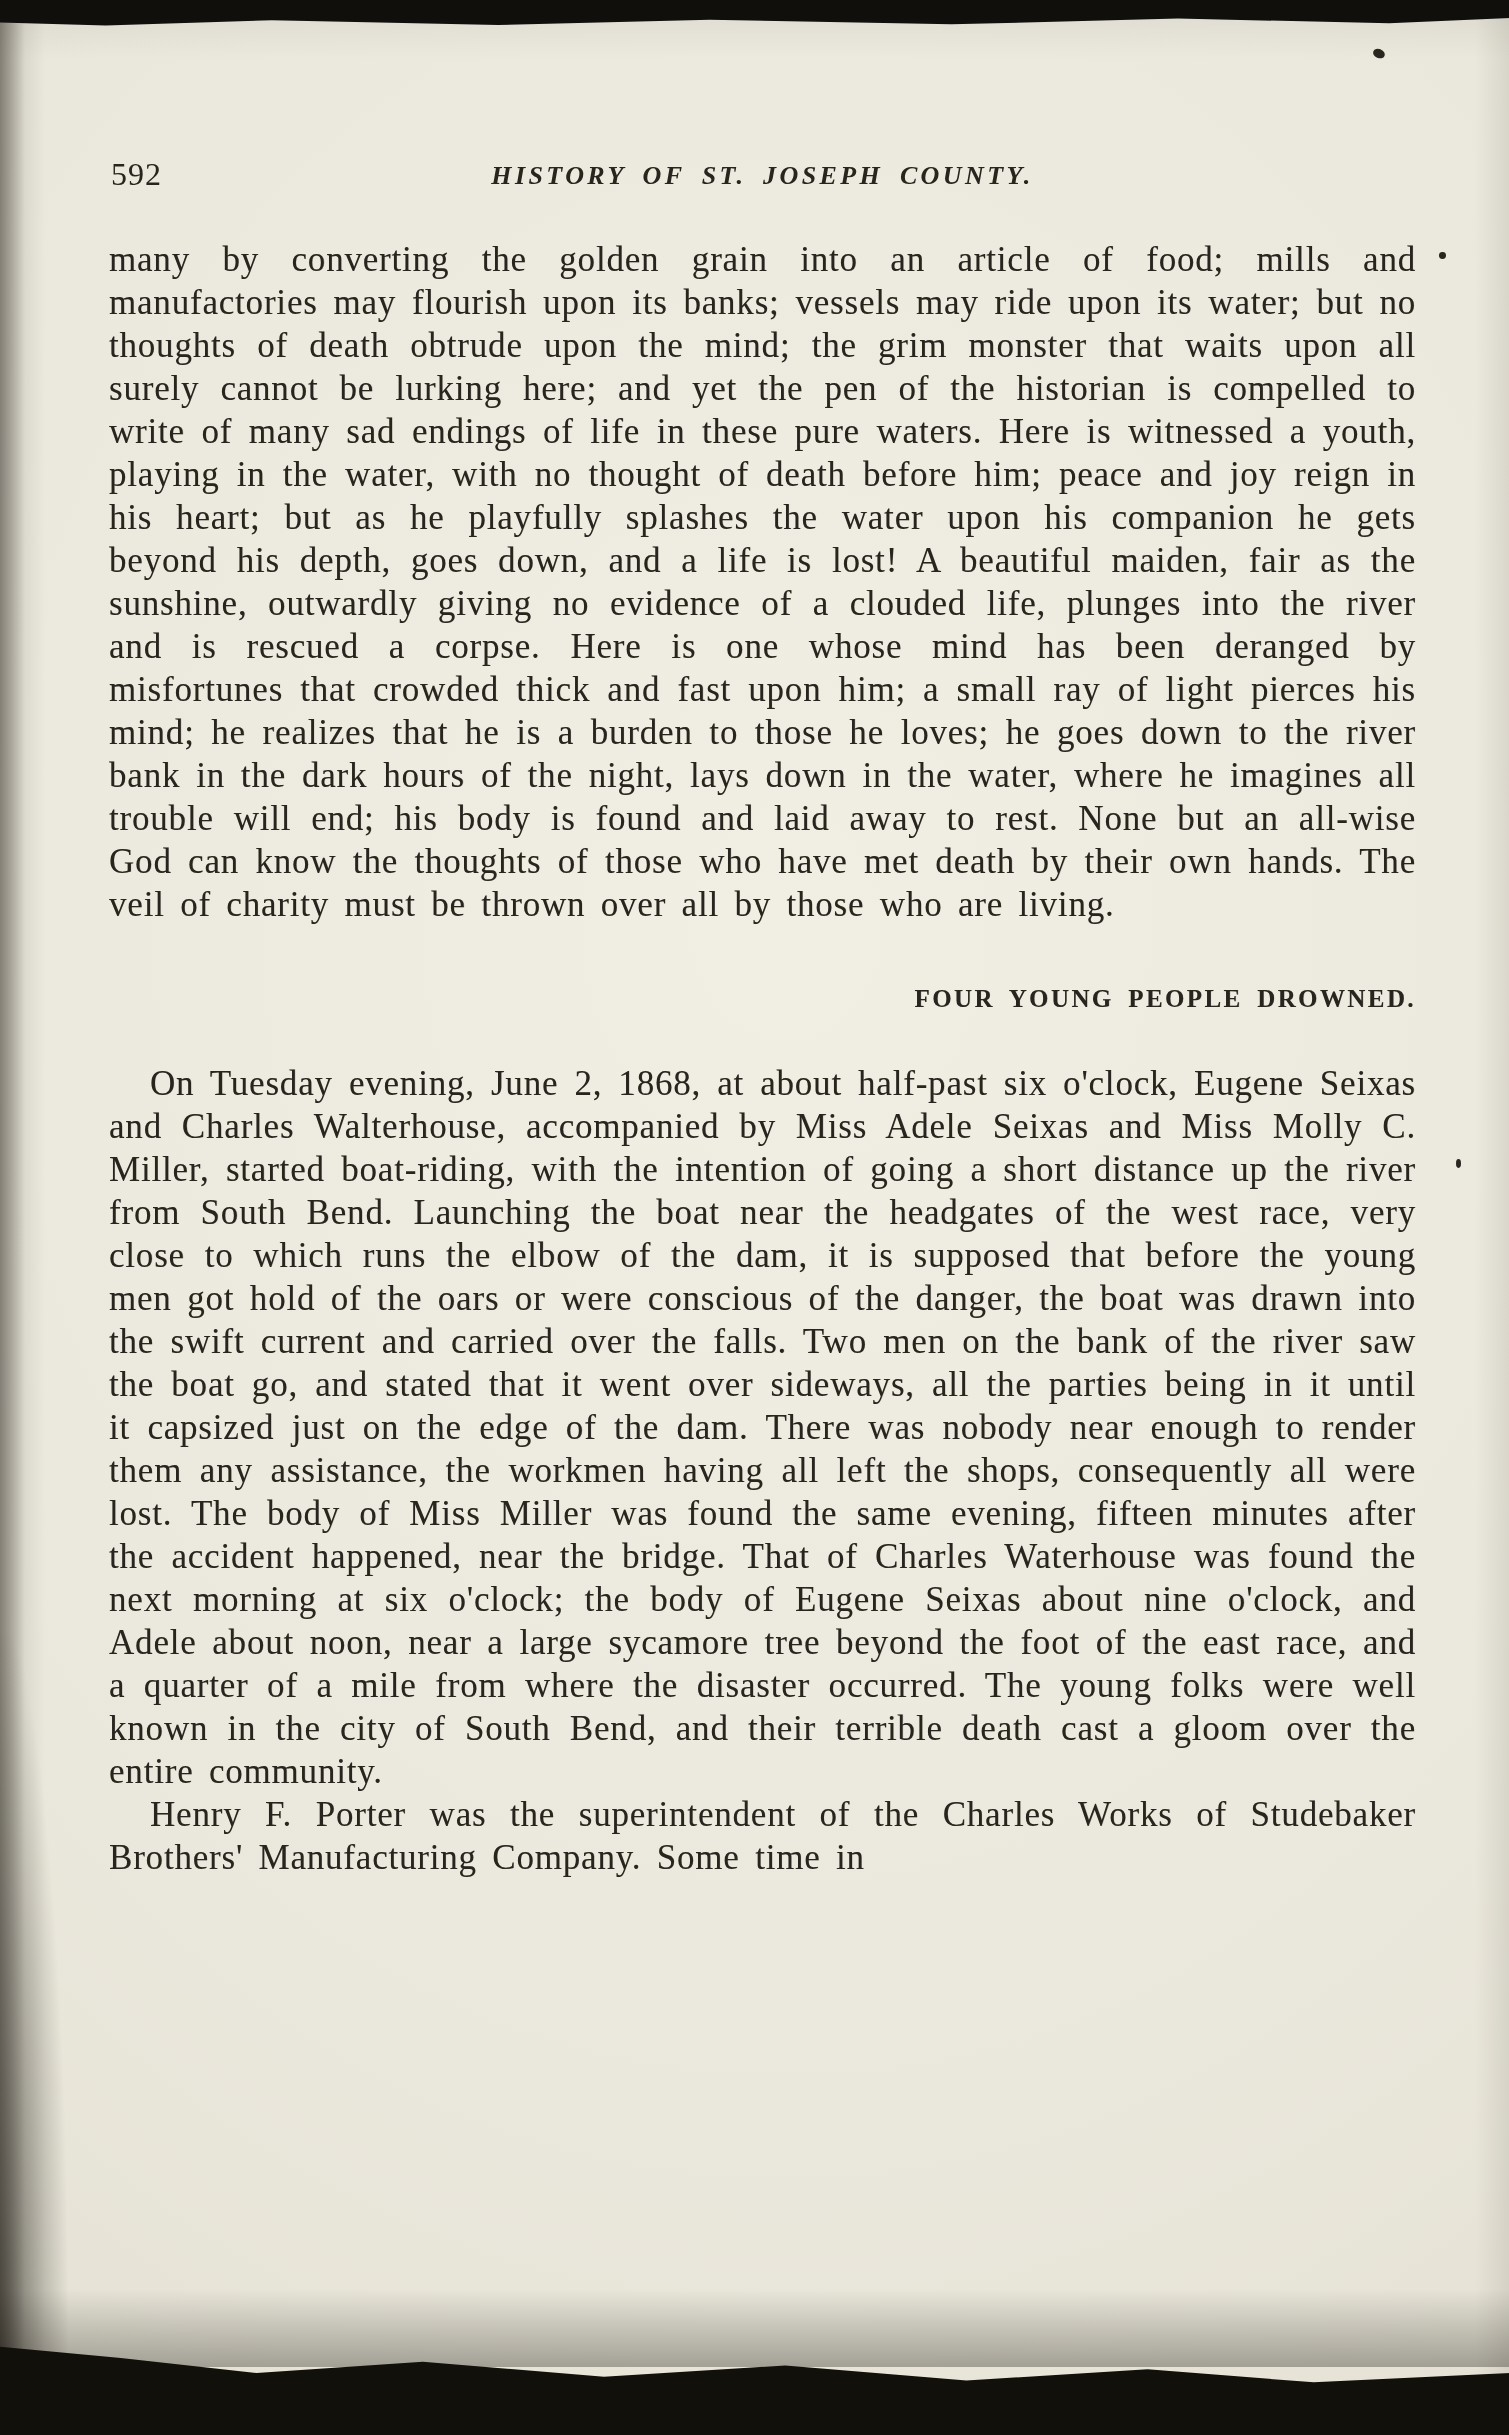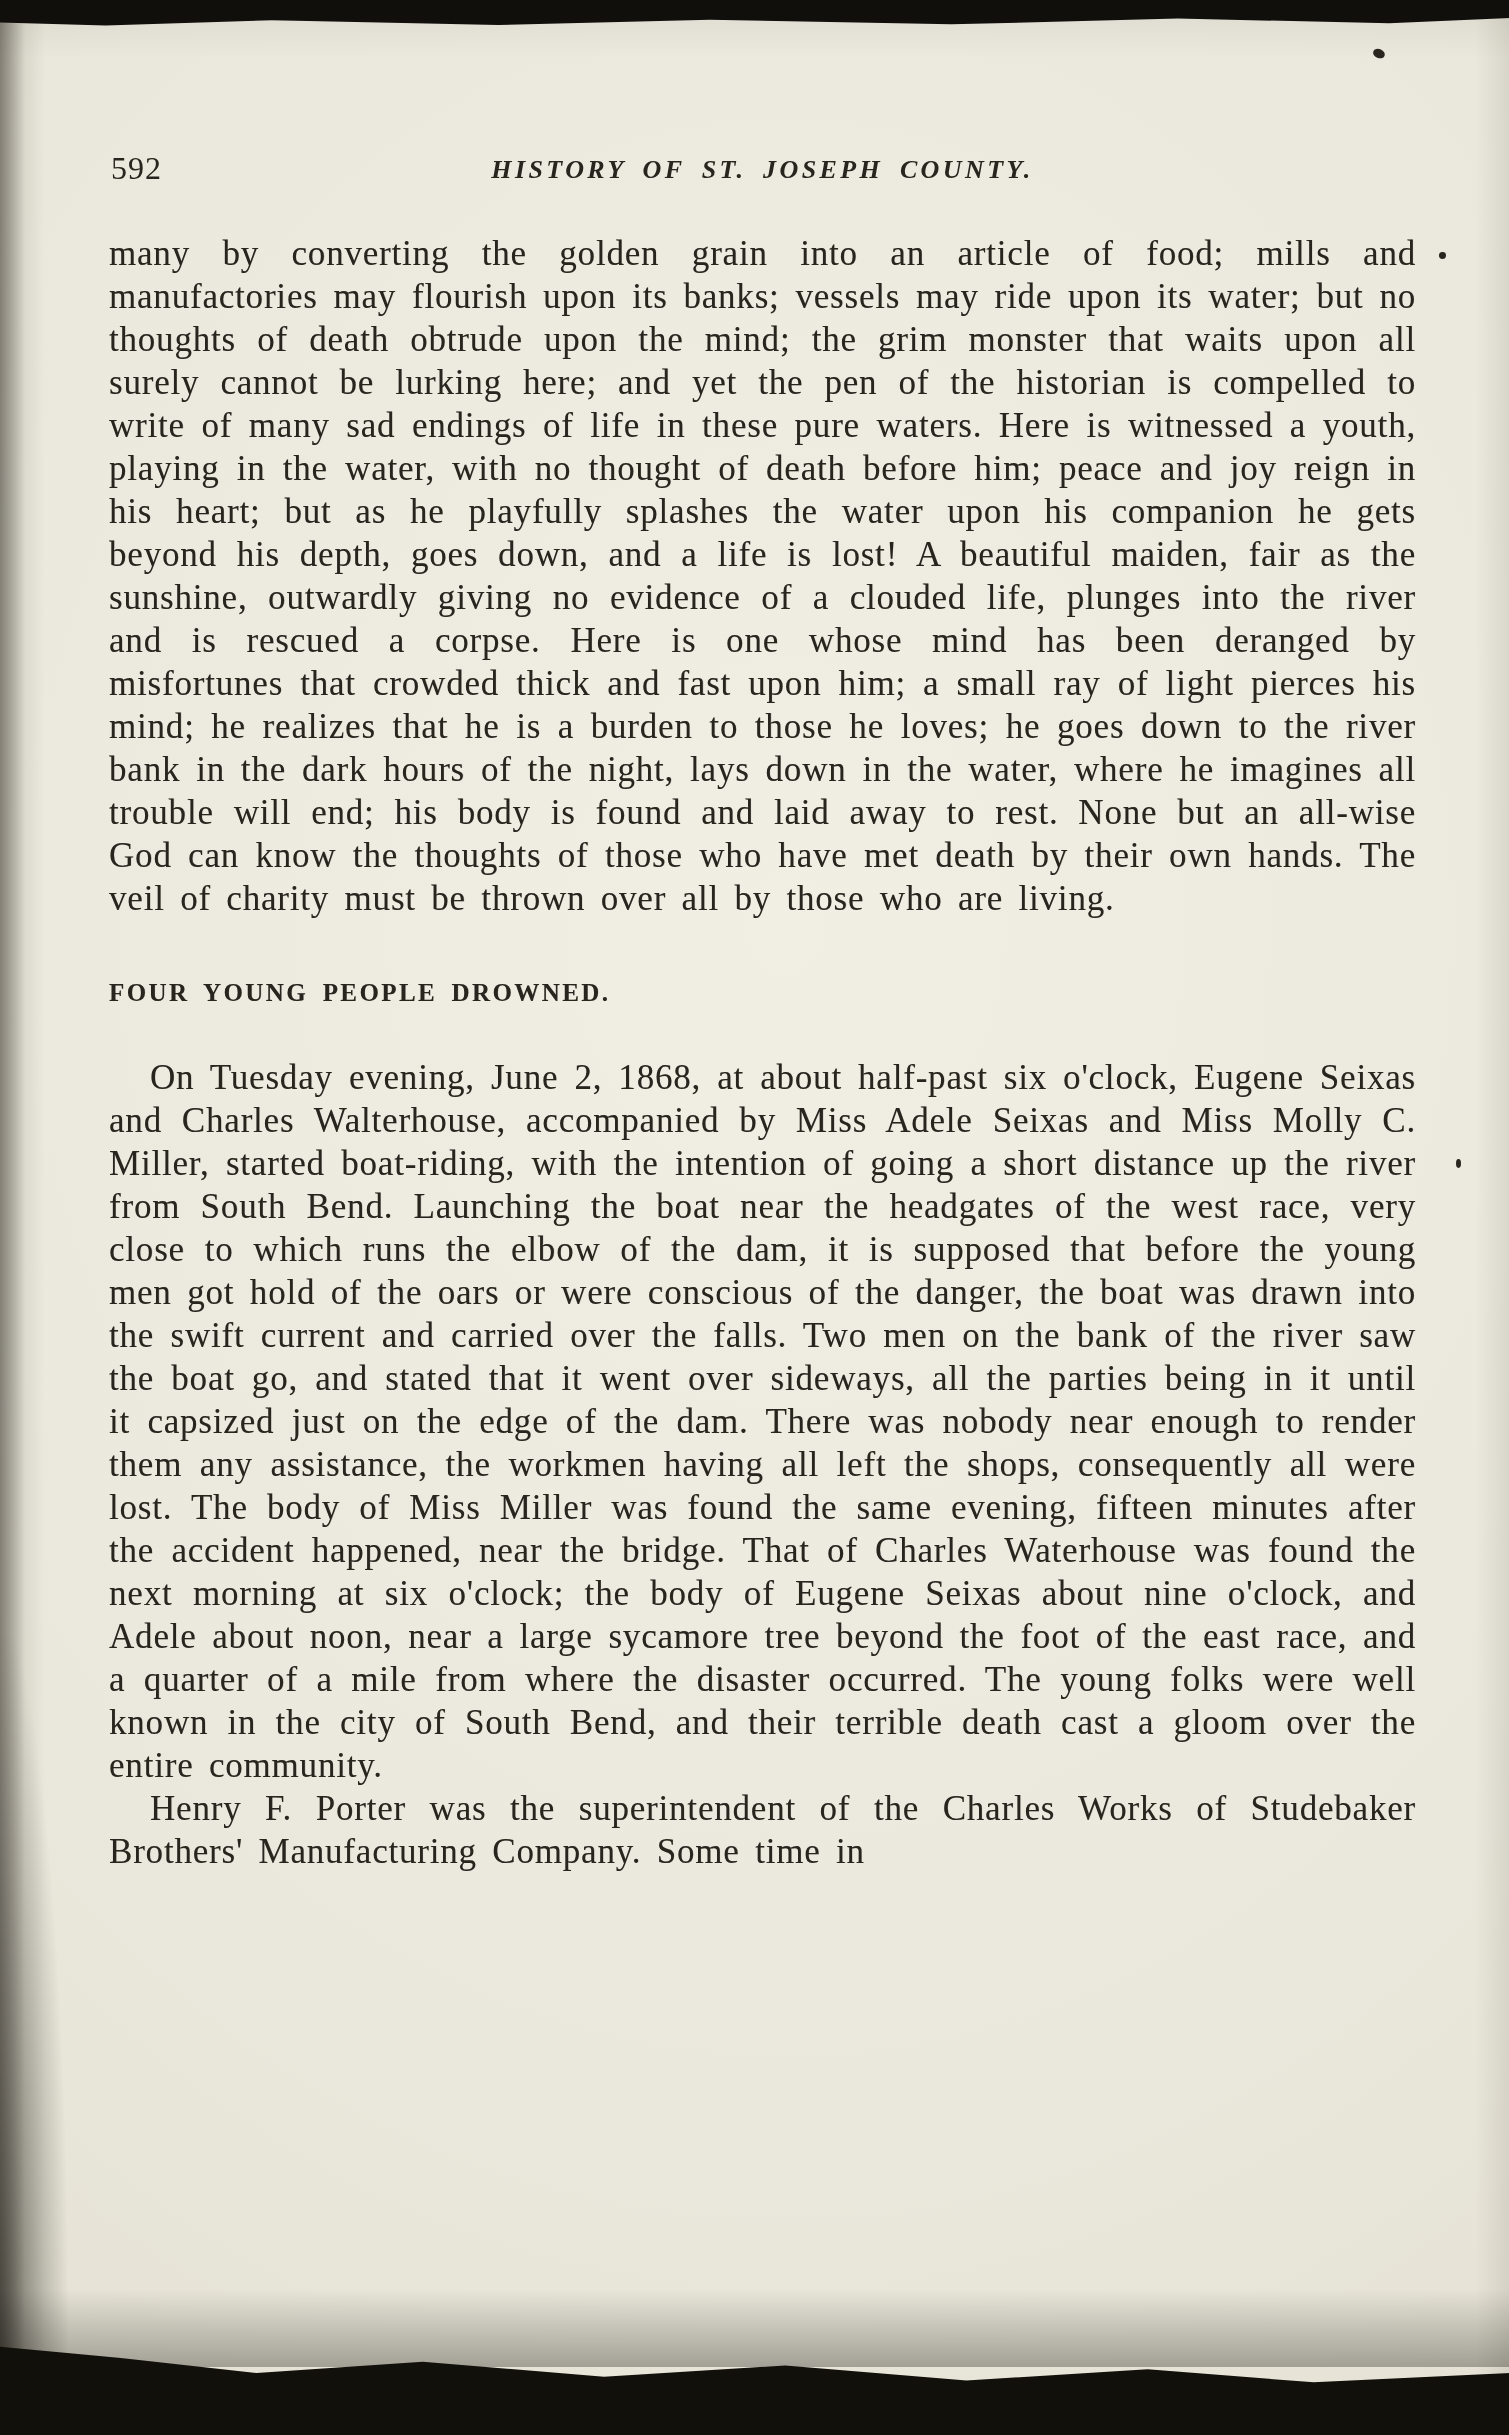--- a/index.html
+++ b/index.html
@@ -39,39 +39,39 @@
   .corner-shade {
     position:absolute; left:0; bottom:59px; width:68px; height:741px; z-index:4;
     background:radial-gradient(ellipse at 0% 100%, rgba(20,17,12,0.55), rgba(20,17,12,0) 72%);
   }
   .speck { position:absolute; background:#2a261f; border-radius:50%; z-index:4; }
   .speck-a { top:49px;  right:125px; width:11.7px; height:8.8px; transform:rotate(22deg); }
   .speck-b { top:252px; right:64px;  width:6.8px;  height:6.8px; }
   .speck-c { top:1159px; right:49px; width:4.9px;  height:8.8px; }
 
   
-  .page-inner { position:absolute; left:109px; right:94px; top:6px; z-index:3; }
+  .page-inner { position:absolute; left:109px; right:94px; top:12px; z-index:3; }
   .running-head { position:relative; margin-top:144px; height:43px; }
   .page-number {
     position:absolute; left:2px; top:0;
     font-size:32px; letter-spacing:1px;
   }
   .running-title {
     display:block; text-align:center; padding-top:4.9px;
     font-size:26px; font-weight:bold; letter-spacing:3.4px; word-spacing:6.8px;font-style:italic;
   }
   .para {
     font-size:35px; line-height:43px; text-align:justify;
     letter-spacing:0.8px; word-spacing:5.9px; text-indent:41px;
     text-shadow:0.3px 0.3px 0 rgba(40,36,30,0.25);
   }
   .para.no-indent { text-indent:0; }
   .opening { margin-top:39px; }
   .section-heading {
-    font-size:25px; font-weight:bold; text-align:left;
+    font-size:25px; font-weight:bold; text-align:right;
     letter-spacing:2.4px; word-spacing:5.9px;
     margin-top:59px; margin-bottom:49px;
     text-shadow:0.3px 0.3px 0 rgba(40,36,30,0.25);
   }
 </style>
 </head>
 <body>
 
 <div class="paper"></div>
 

